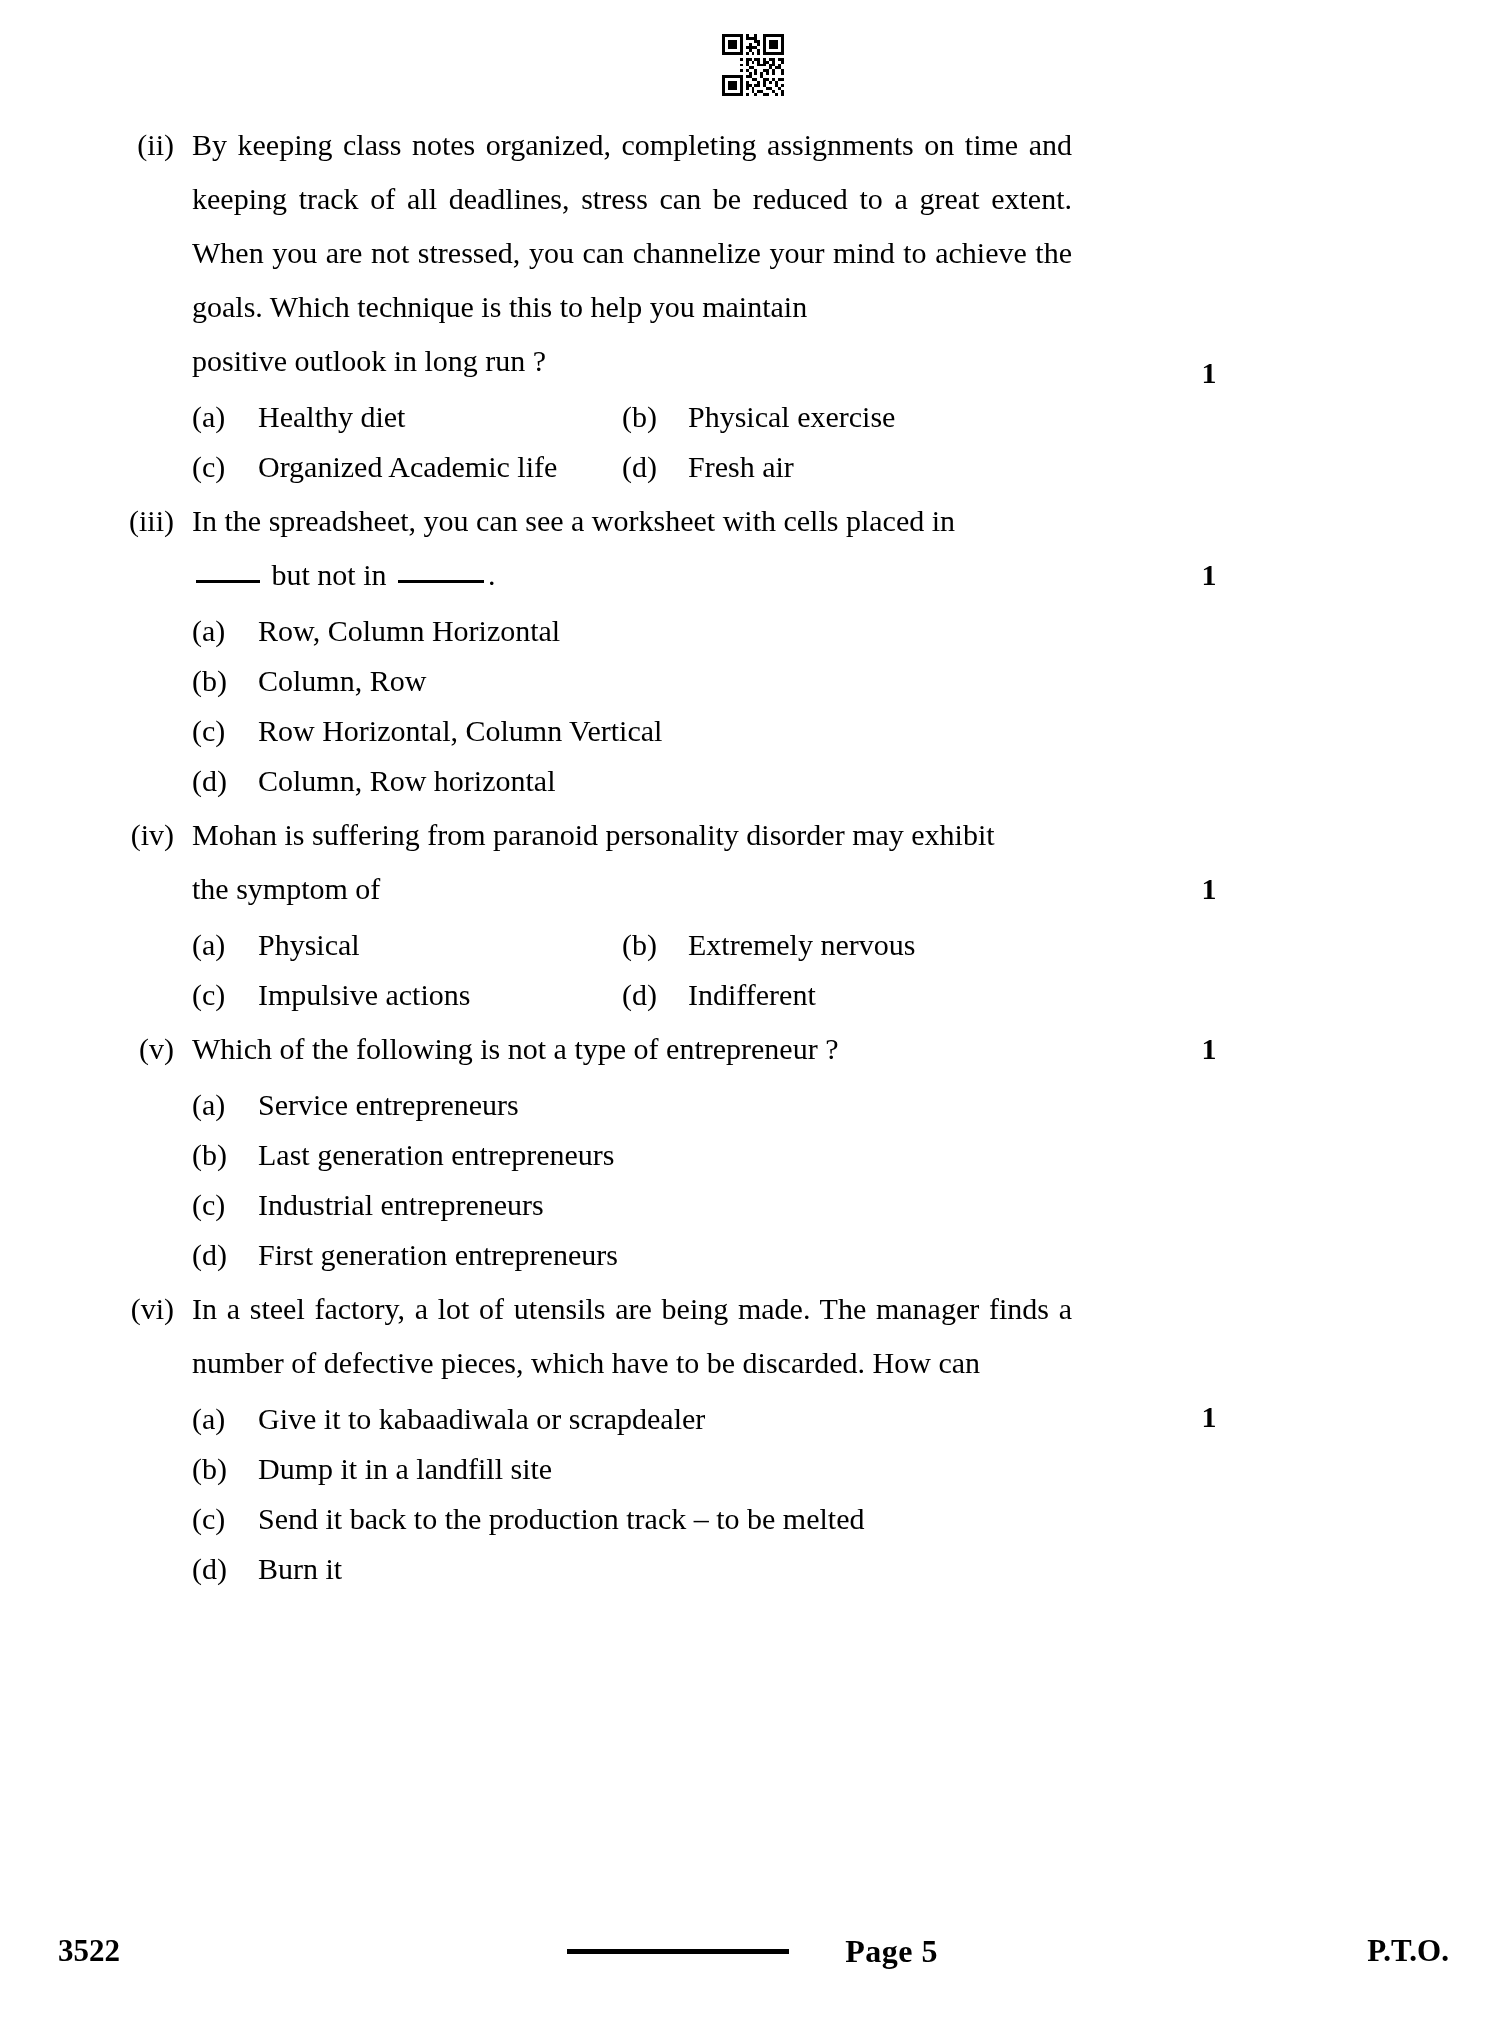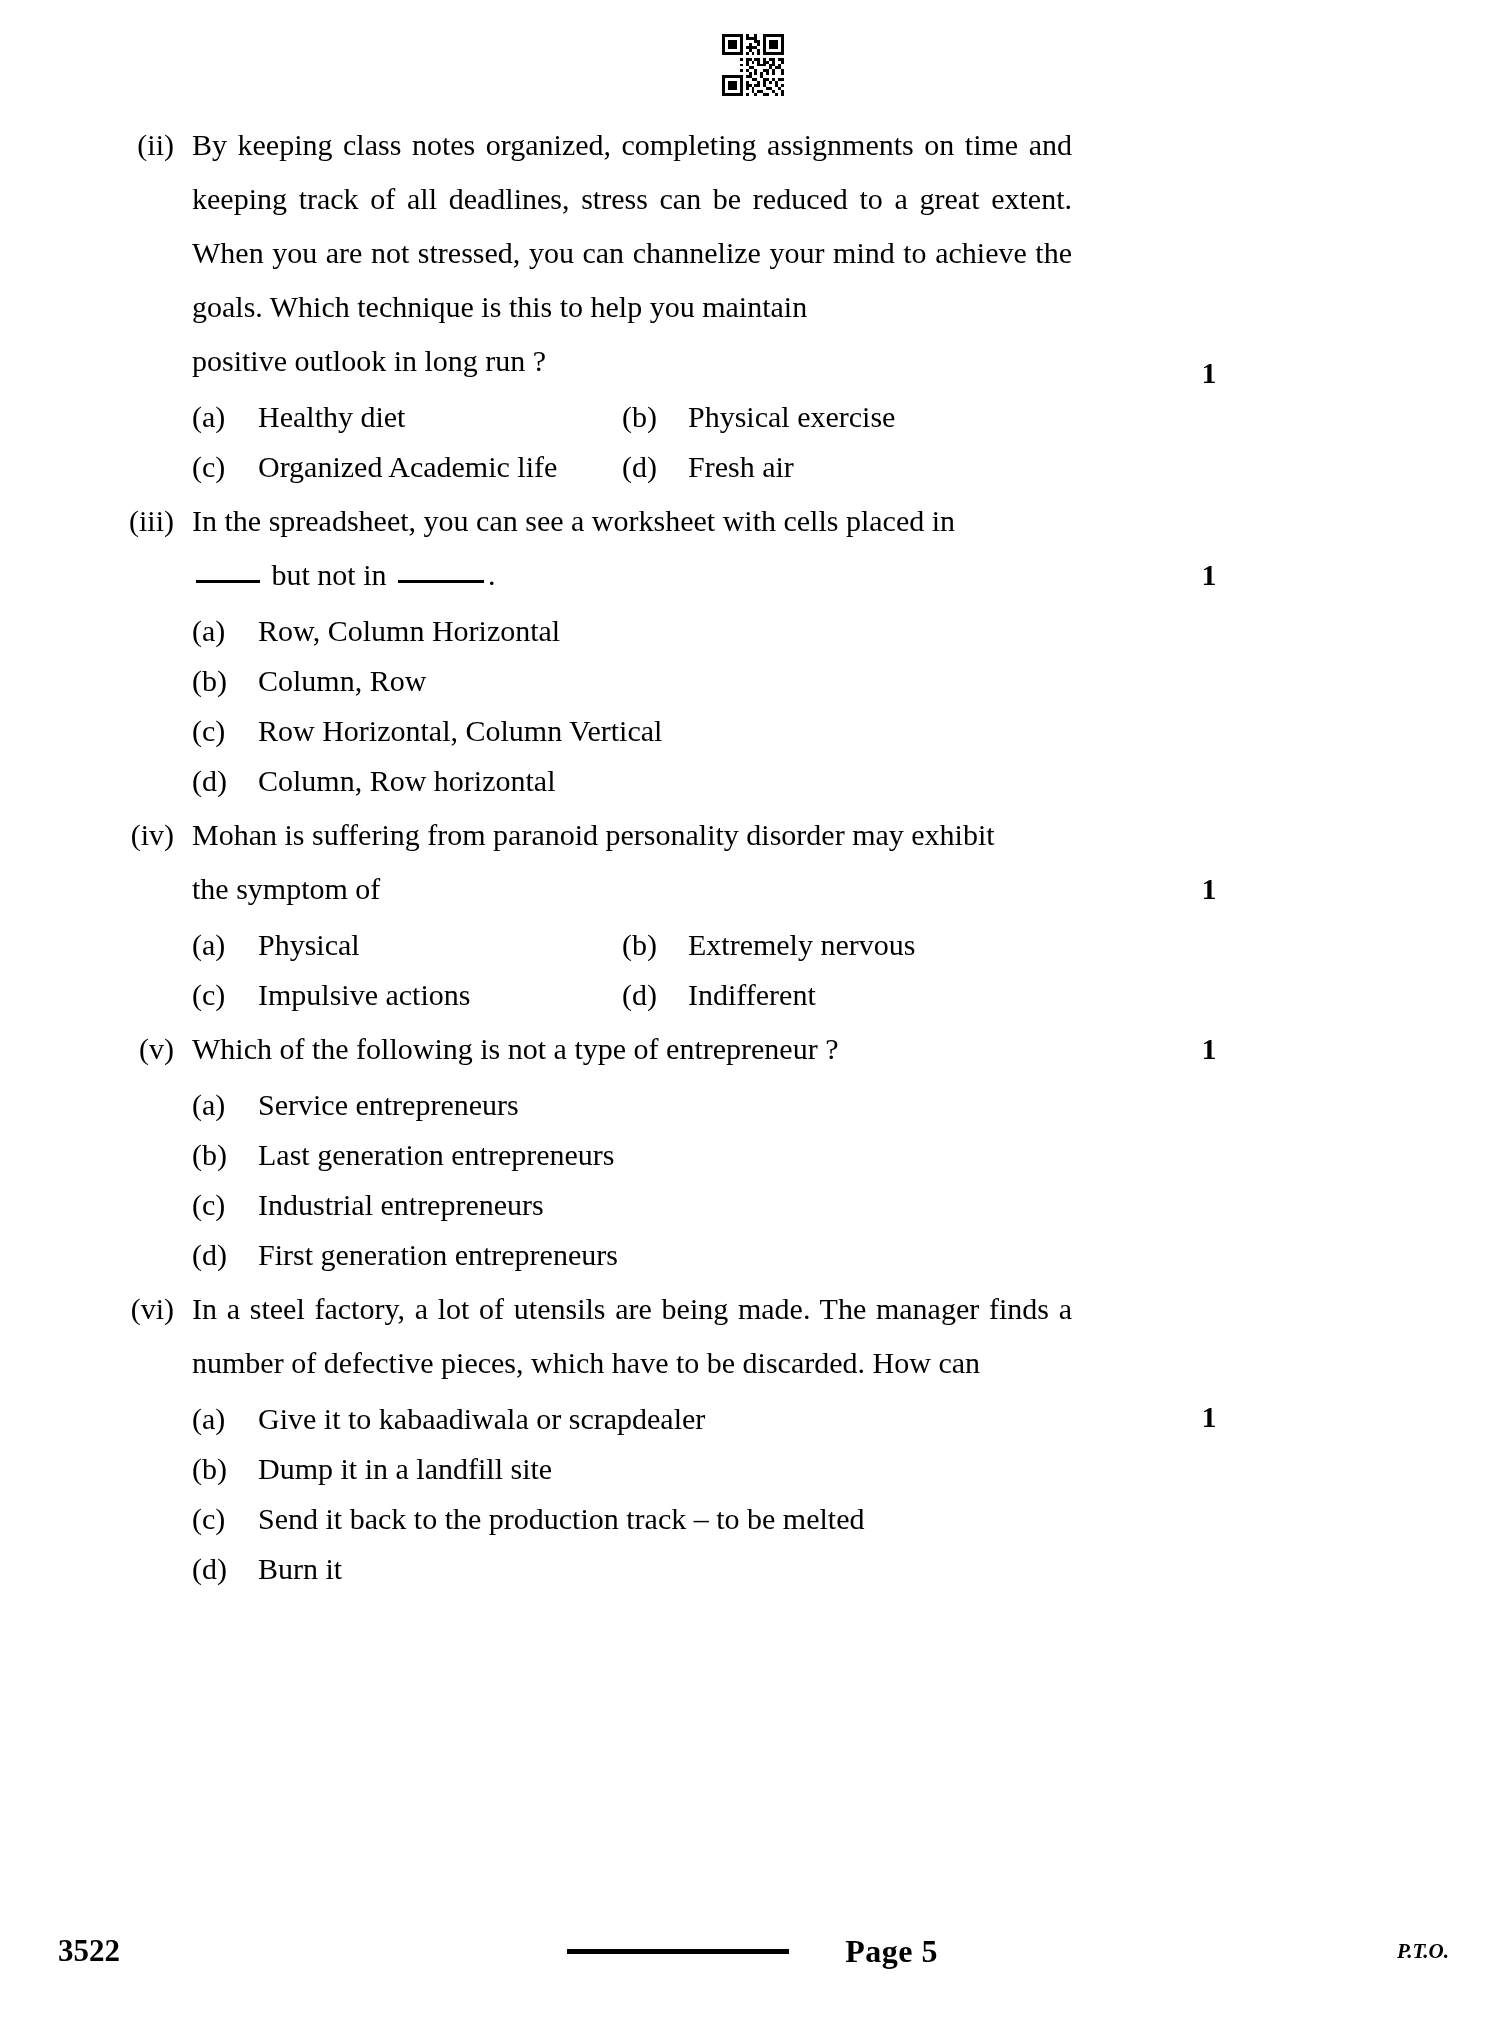--- a/index.html
+++ b/index.html
@@ -178,22 +178,21 @@
   }
   .footer-page {
     font-weight: bold;
     font-size: 32px;
     letter-spacing: 0.5px;
   }
   .footer-pto {
     position: absolute;
     right: 56px;
     font-weight: bold;
-    font-style: italic;
-    font-size: 21px;
+    font-size: 31px;
   }
 </style>
 </head>
 <body>
 
 <div class="page">
 
   <div class="qr-wrap">
     <svg class="qr" viewBox="0 0 21 21" shape-rendering="crispEdges">
       <rect width="21" height="21" fill="#ffffff"></rect>

